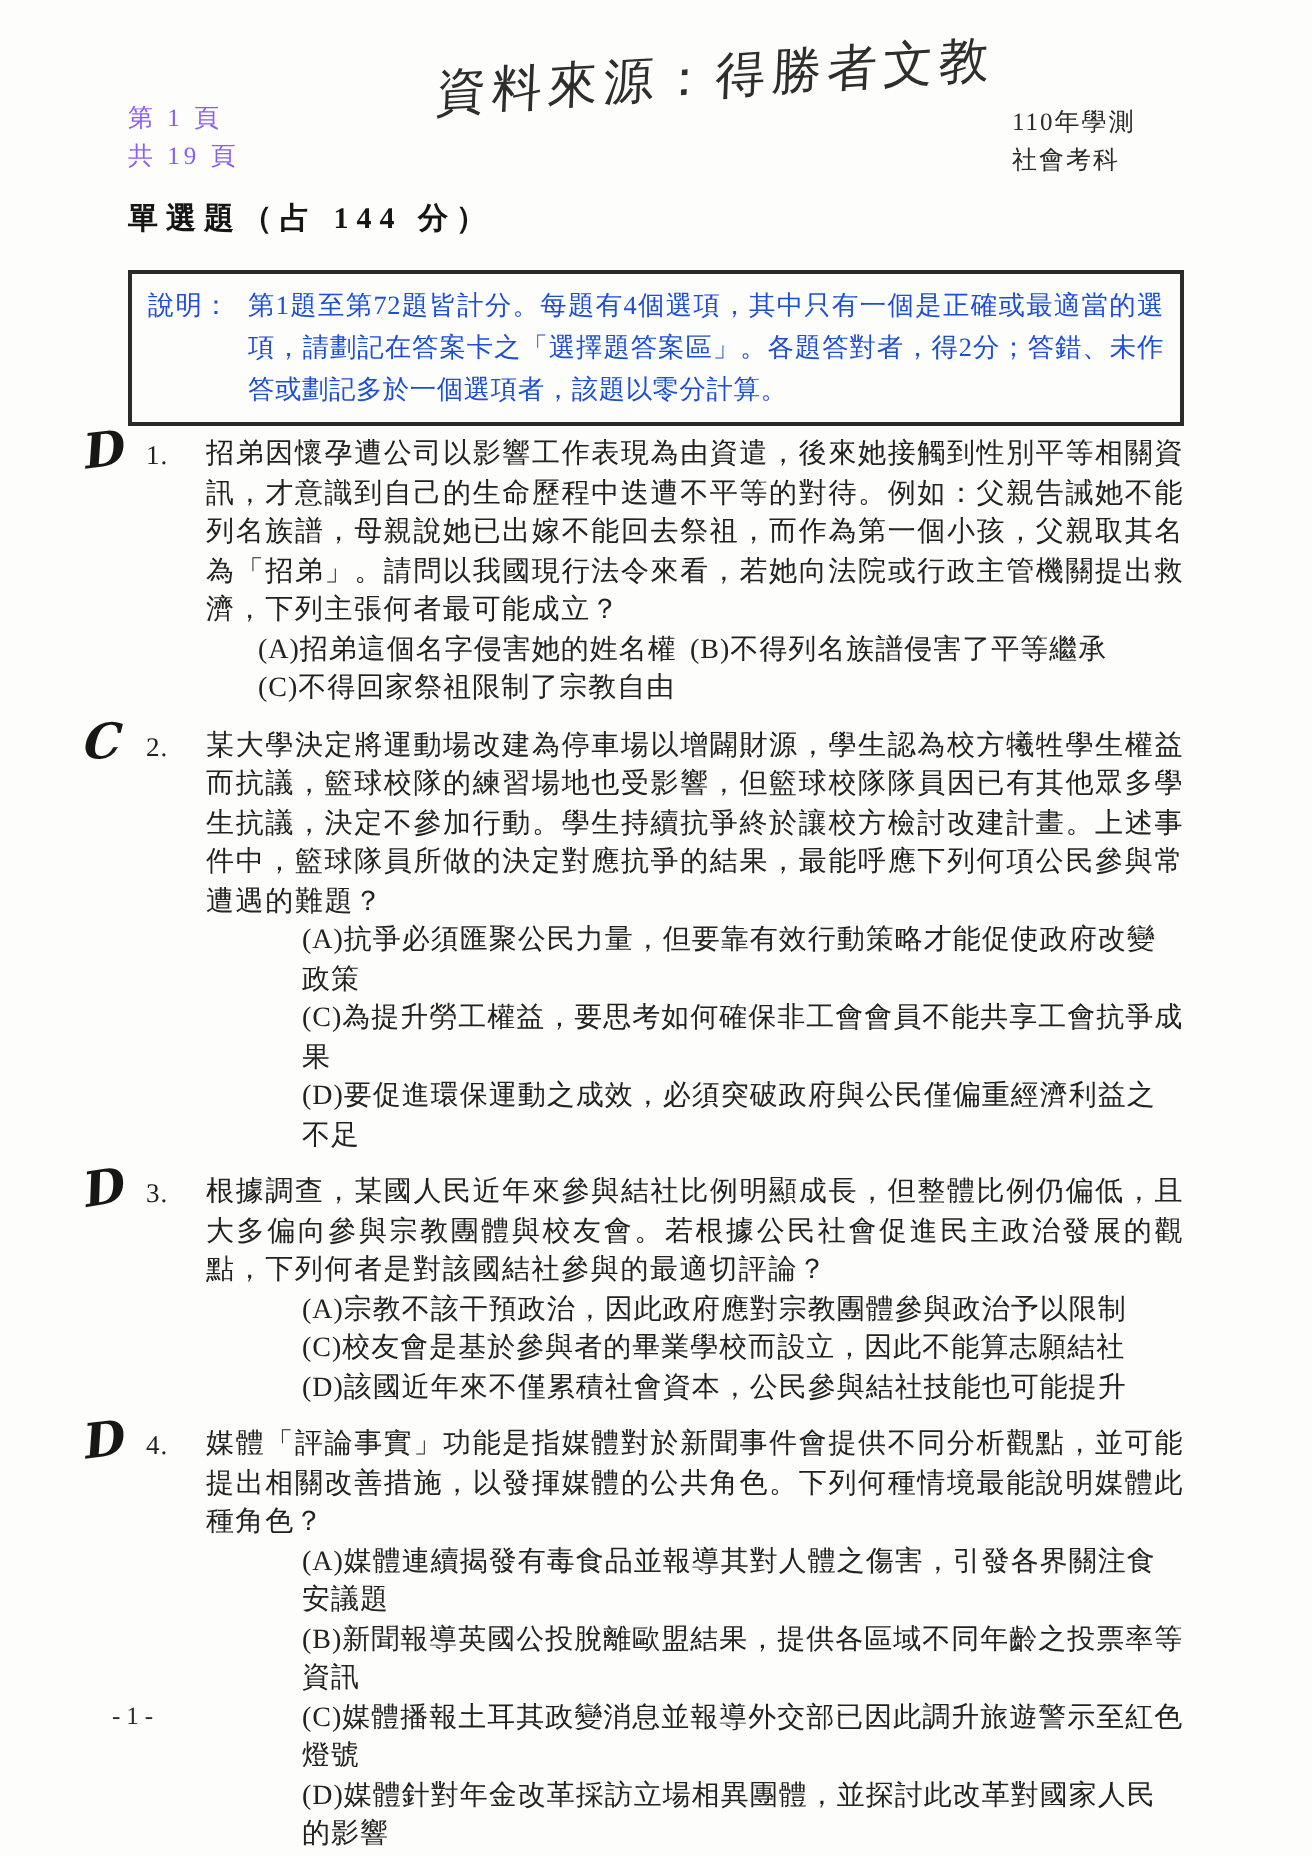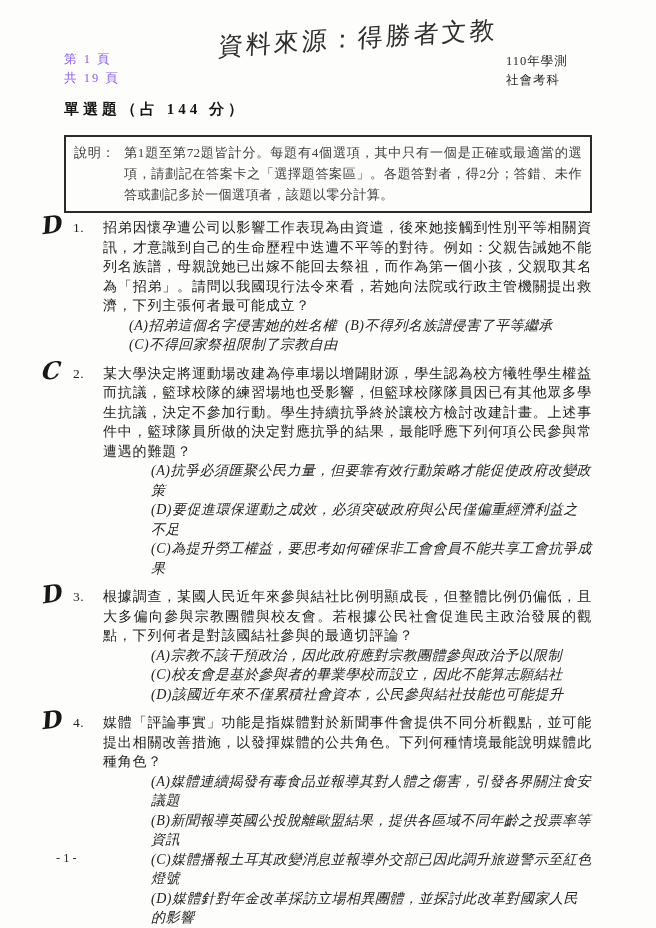--- a/index.html
+++ b/index.html
@@ -58,21 +58,21 @@
     letter-spacing: 4px;
     color: #161616;
     margin-bottom: 16px;
   }
   .instruction-box {
     border: 2px solid #2b2b2b;
     padding: 5px 8px 6px 8px;
     display: flex;
     font-size: 13.2px;
     line-height: 21px;
-    color: #404040;
+    color: #1d4ed8;
     margin-bottom: 5px;
   }
   .instr-label {
     flex: 0 0 50px;
     letter-spacing: 0.5px;
     white-space: nowrap;
   }
   .instr-text {
     flex: 1;
     text-align: justify;
@@ -103,21 +103,21 @@
     font-size: 24px;
     color: #171717;
     transform: rotate(-7deg);
   }
   .hw-answer.v2 { transform: rotate(-4deg) skewX(-8deg); }
   .hw-answer.v3 { transform: rotate(-9deg); }
   .stem {
     text-align: justify;
     letter-spacing: 0.8px;
   }
-  .options { letter-spacing: 0.5px; font-style: italic; }
+  .options { letter-spacing: 0.5px; }
   .options.one-col div { text-align: left; margin-left: 48px; }
   .options.two-col {
     display: grid;
     grid-template-columns: 216px 1fr;
     padding-left: 26px;
   }
   .options.two-col span { white-space: nowrap; }
 
   
   .footer-page {
@@ -164,22 +164,22 @@
         <span>(C)不得回家祭祖限制了宗教自由</span>
       </div>
     </section>
 
     <section class="question">
       <span class="hw-answer v2">C</span>
       <span class="qnum">2.</span>
       <div class="stem">某大學決定將運動場改建為停車場以增闢財源，學生認為校方犧牲學生權益而抗議，籃球校隊的練習場地也受影響，但籃球校隊隊員因已有其他眾多學生抗議，決定不參加行動。學生持續抗爭終於讓校方檢討改建計畫。上述事件中，籃球隊員所做的決定對應抗爭的結果，最能呼應下列何項公民參與常遭遇的難題？</div>
       <div class="options one-col">
         <div>(A)抗爭必須匯聚公民力量，但要靠有效行動策略才能促使政府改變政策</div>
+        <div>(C)為提升勞工權益，要思考如何確保非工會會員不能共享工會抗爭成果</div>
         <div>(D)要促進環保運動之成效，必須突破政府與公民僅偏重經濟利益之不足</div>
-        <div>(C)為提升勞工權益，要思考如何確保非工會會員不能共享工會抗爭成果</div>
       </div>
     </section>
 
     <section class="question">
       <span class="hw-answer v3">D</span>
       <span class="qnum">3.</span>
       <div class="stem">根據調查，某國人民近年來參與結社比例明顯成長，但整體比例仍偏低，且大多偏向參與宗教團體與校友會。若根據公民社會促進民主政治發展的觀點，下列何者是對該國結社參與的最適切評論？</div>
       <div class="options one-col">
         <div>(A)宗教不該干預政治，因此政府應對宗教團體參與政治予以限制</div>
         <div>(C)校友會是基於參與者的畢業學校而設立，因此不能算志願結社</div>

